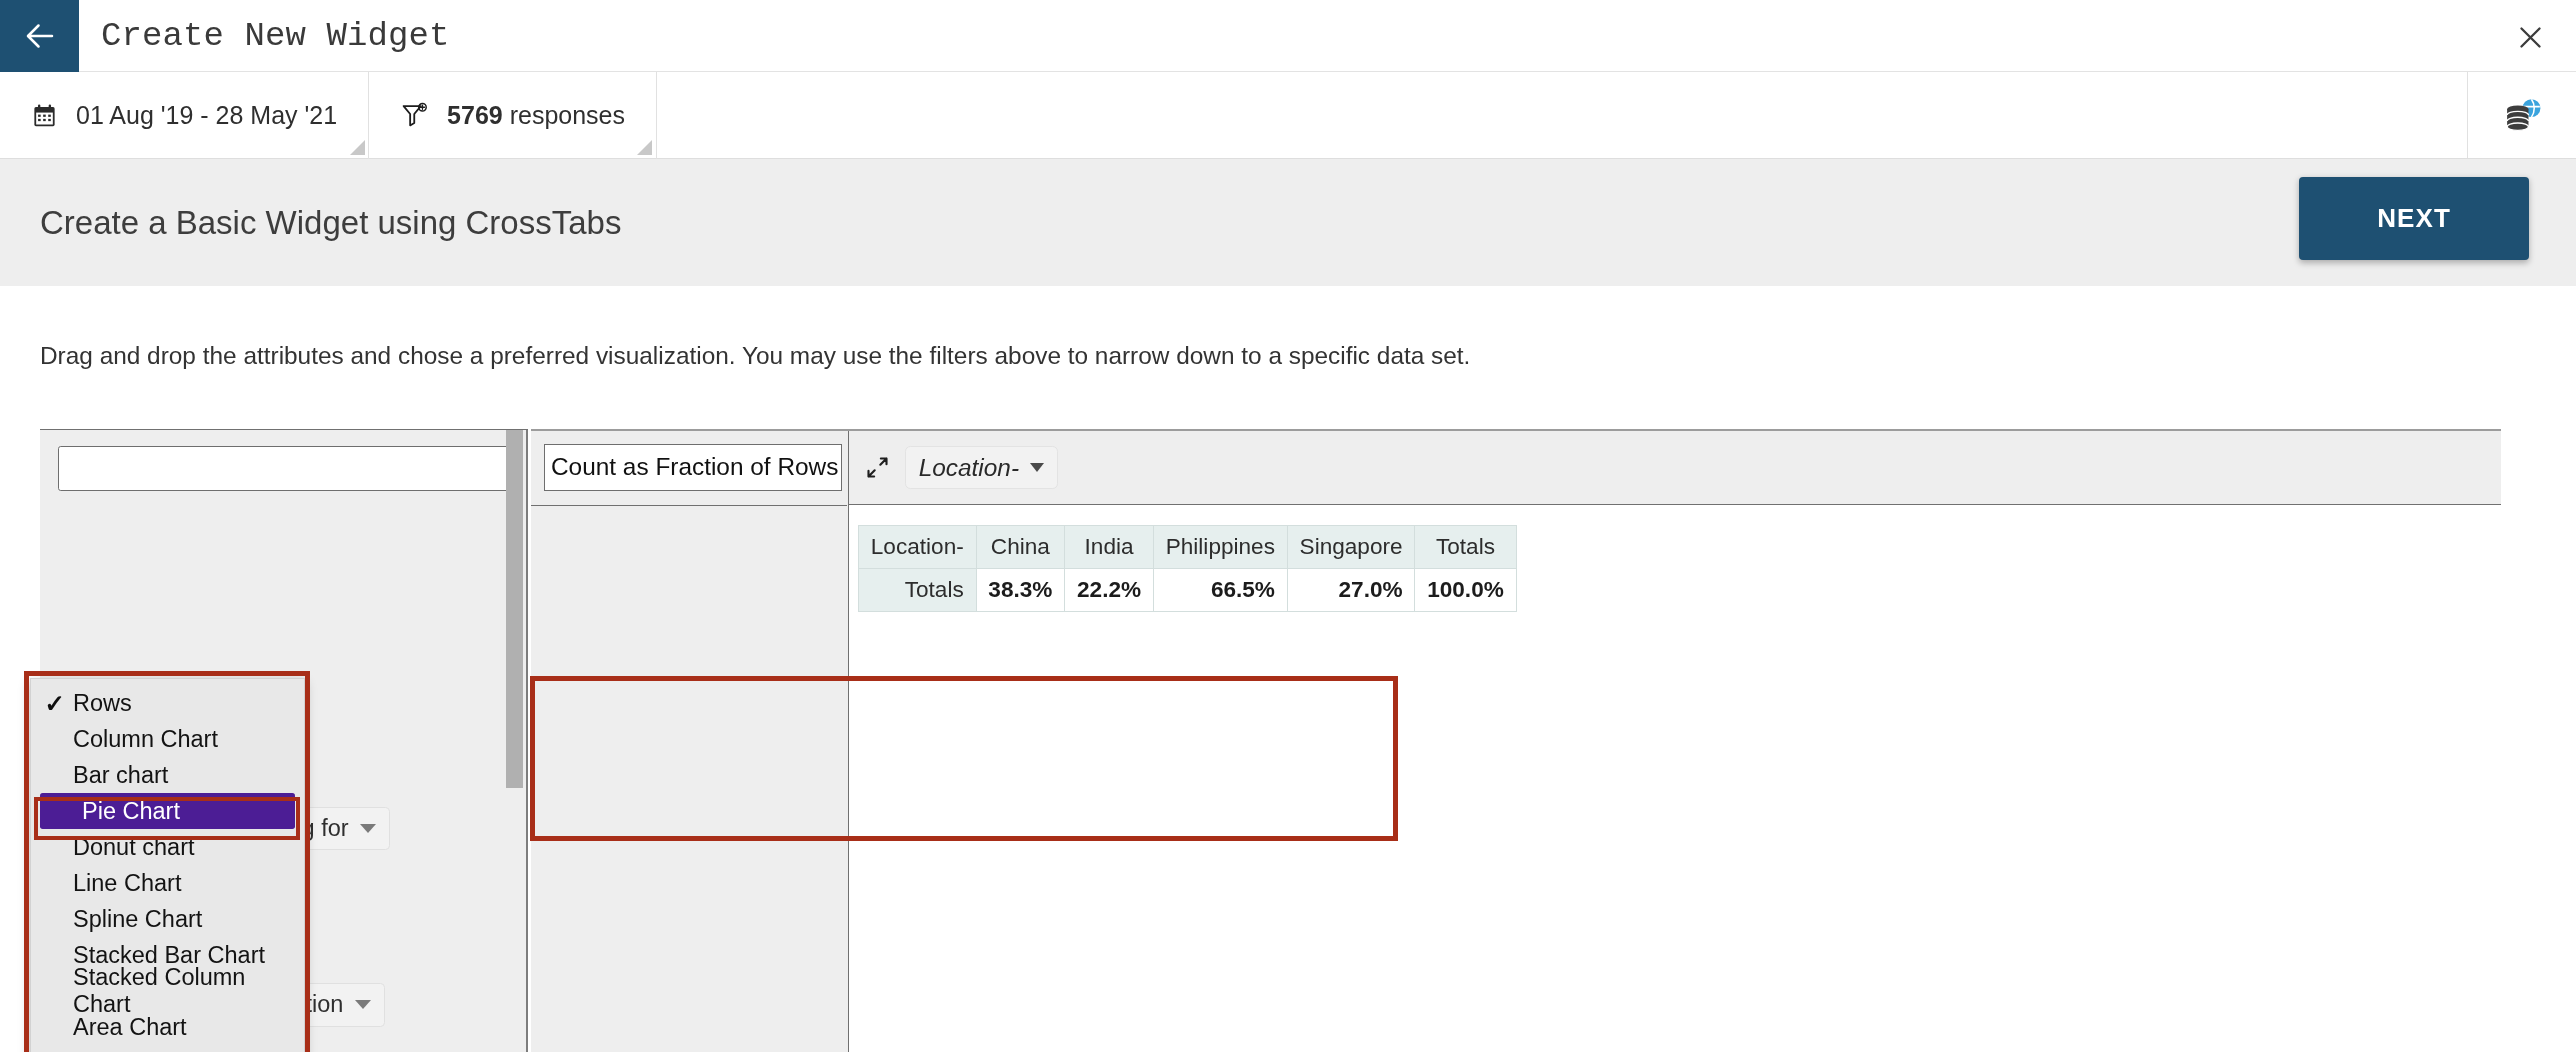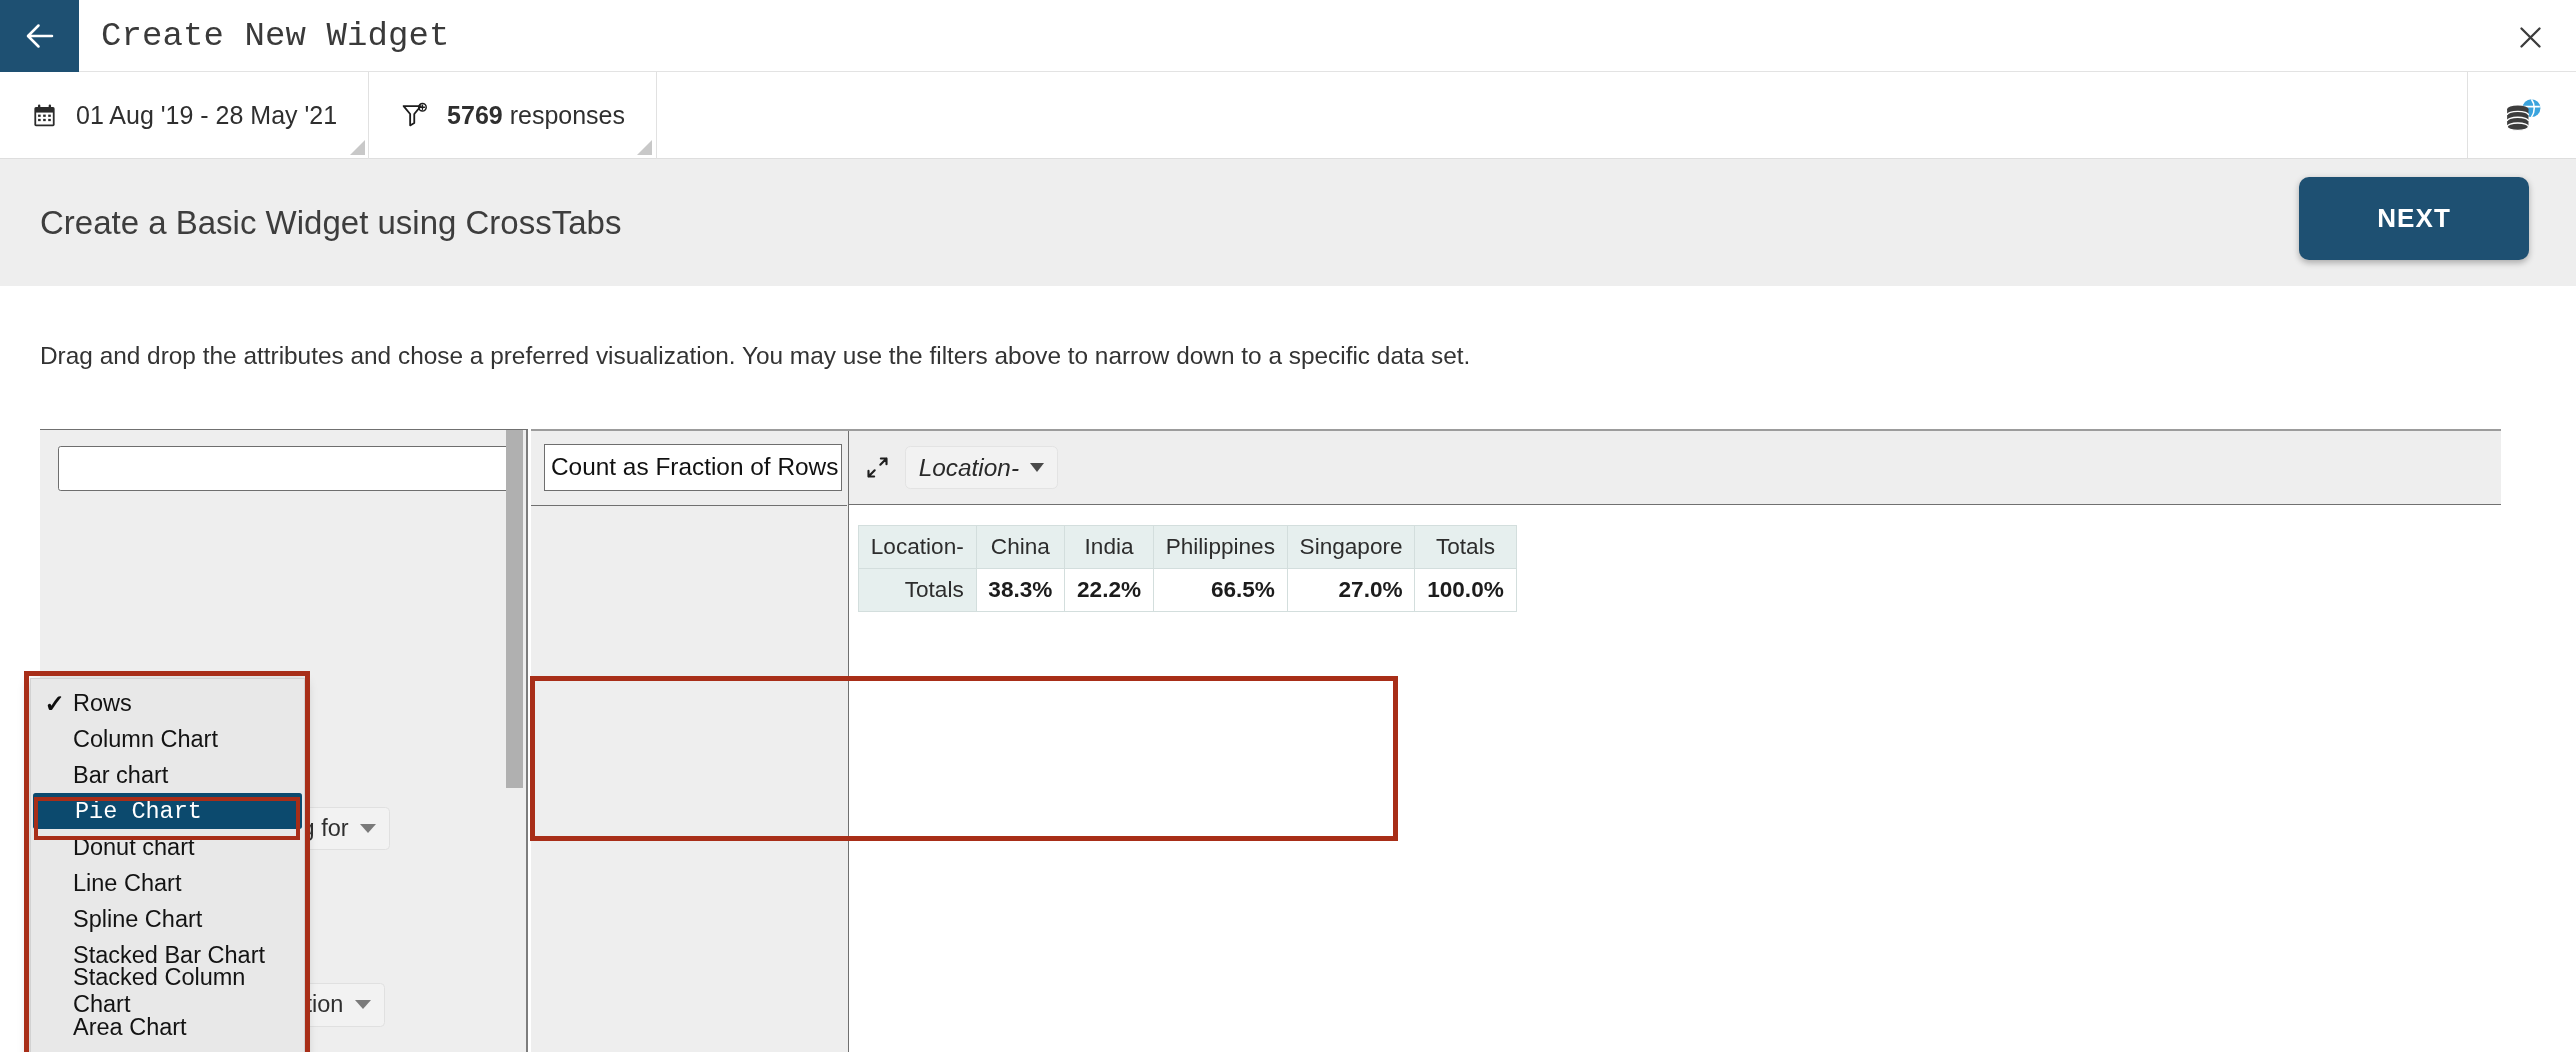--- a/index.html
+++ b/index.html
@@ -96,21 +96,21 @@
     display: flex; align-items: center;
     font-size: 33px;
     color: #3d3d3d;
     font-weight: 400;
   }
   .next-btn {
     position: absolute;
     right: 47px; top: 18px;
     width: 230px; height: 83px;
     background: #1e5072;
-    border-radius: 10px;
+    border-radius: 4px;
     color: #ffffff;
     font-size: 26px;
     font-weight: 700;
     letter-spacing: 1.1px;
     display: flex; align-items: center; justify-content: center;
     box-shadow: 0 2.7px 6.3px rgba(0,0,0,.28);
     cursor: pointer;
     border: none;
   }
 
@@ -306,25 +306,24 @@
     cursor: pointer;
   }
   .viz-item .tick {
     position: absolute;
     left: 13.6px;
     font-size: 24.4px;
     font-weight: 700;
     color: #101010;
   }
   .viz-item.selected {
-    background: #0c4a6e;
+    background: #4c1d95;
     color: #ffffff;
-    margin: 0 2px;
+    margin: 0 9px;
     border-radius: 2.7px;
-    font-family: Liberation Mono, monospace;
   }
 
   
   .anno {
     position: absolute;
     border: 5.4px solid #a82e18;
     pointer-events: none;
     z-index: 60;
   }
   .anno-menu   { left: 24.4px;  top: 385px; width: 286px;  height: 418px; }

